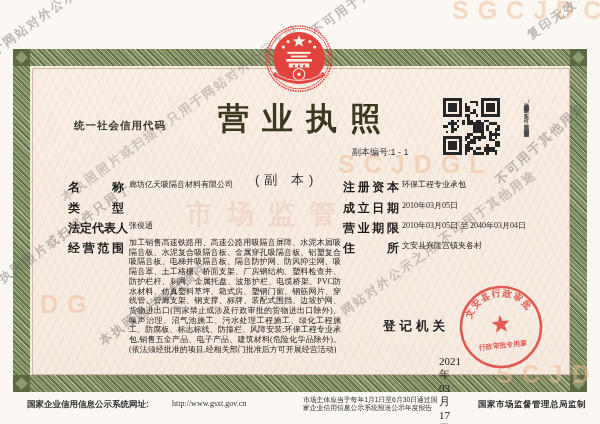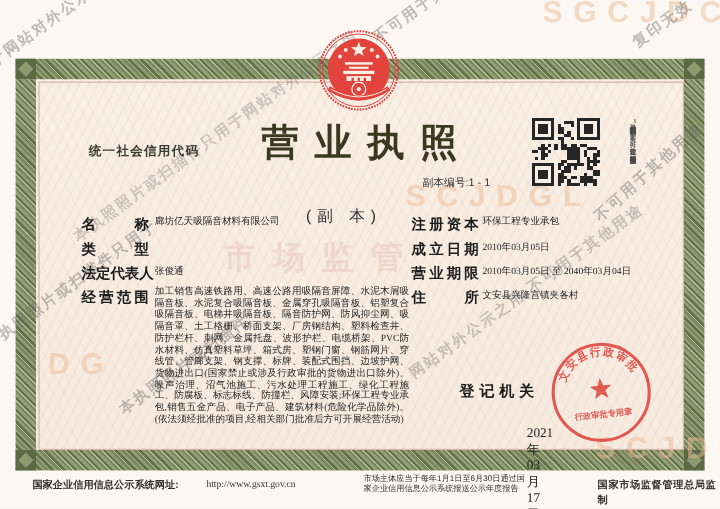--- a/index.html
+++ b/index.html
@@ -63,21 +63,21 @@
   .reg-label{position:absolute;left:383px;top:318px;width:62px;font-size:12.5px;font-weight:bold;color:#1b1b1b;z-index:7;}
   .date-row{position:absolute;left:439px;top:355px;width:136px;display:flex;justify-content:space-between;
             font-size:11px;color:#222;font-family:"Liberation Serif",serif;z-index:7;flex-direction:column;}
   .seal{position:absolute;left:458px;top:284px;width:86px;height:86px;z-index:8;transform:rotate(-6deg);opacity:.9;}
   .emblem{position:absolute;left:265px;top:24px;width:68px;height:72px;z-index:8;}
 
   
   .f-site-label{position:absolute;left:27px;top:399px;font-size:8.5px;font-weight:bold;color:#2f2f2f;z-index:7;}
   .f-url{position:absolute;left:172px;top:399px;font-size:8px;color:#333;font-family:"Liberation Serif",serif;z-index:7;}
   .f-notice{position:absolute;left:303px;top:396px;width:170px;font-size:6.8px;line-height:8.2px;color:#2f2f2f;z-index:7;}
-  .f-producer{position:absolute;left:478px;top:399px;font-size:8.5px;font-weight:bold;color:#2f2f2f;letter-spacing:.5px;z-index:7;margin-left:20px;}
+  .f-producer{position:absolute;left:478px;top:399px;font-size:8.5px;font-weight:bold;color:#2f2f2f;letter-spacing:.5px;z-index:7;}
 </style>
 </head>
 <body>
 
 <div id="stage">
 
   <div class="paper"></div>
   <div class="frame"></div>
   <div class="corner c1"></div>
   <div class="corner c2"></div>

